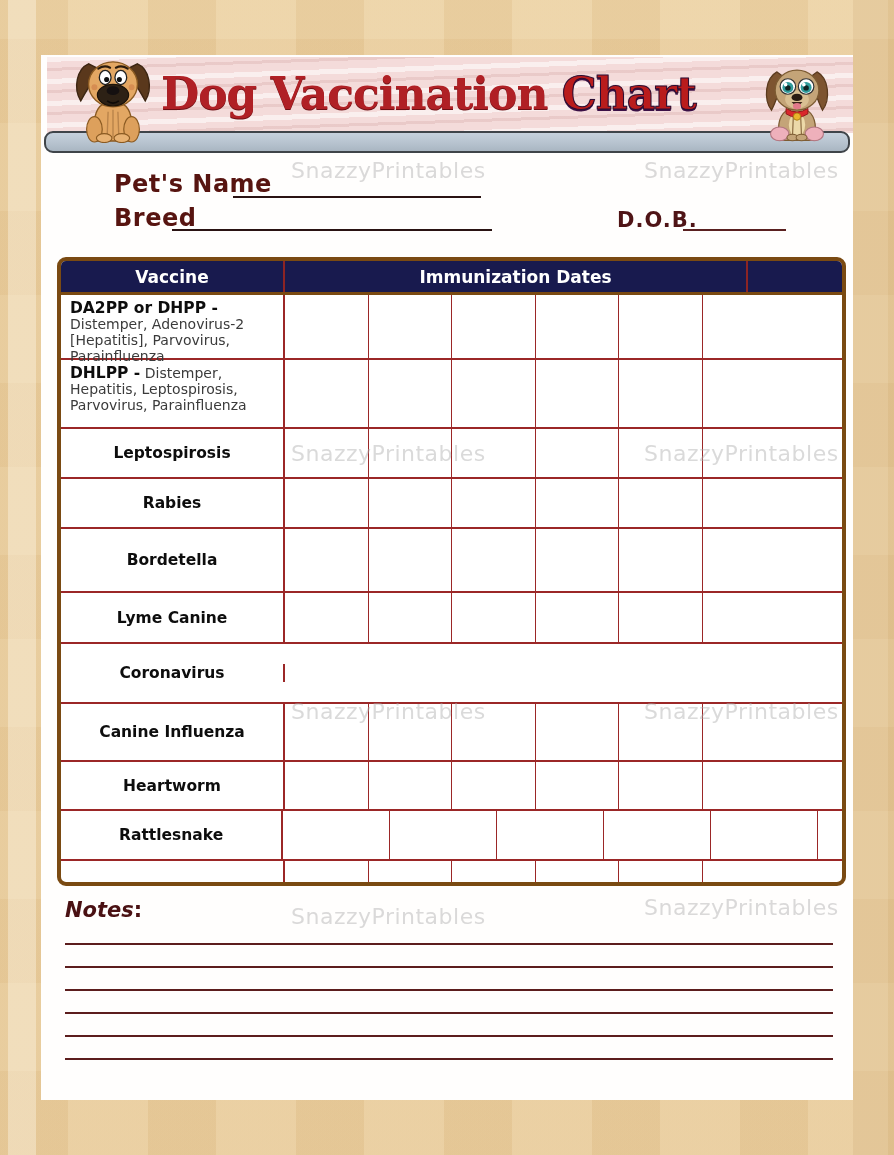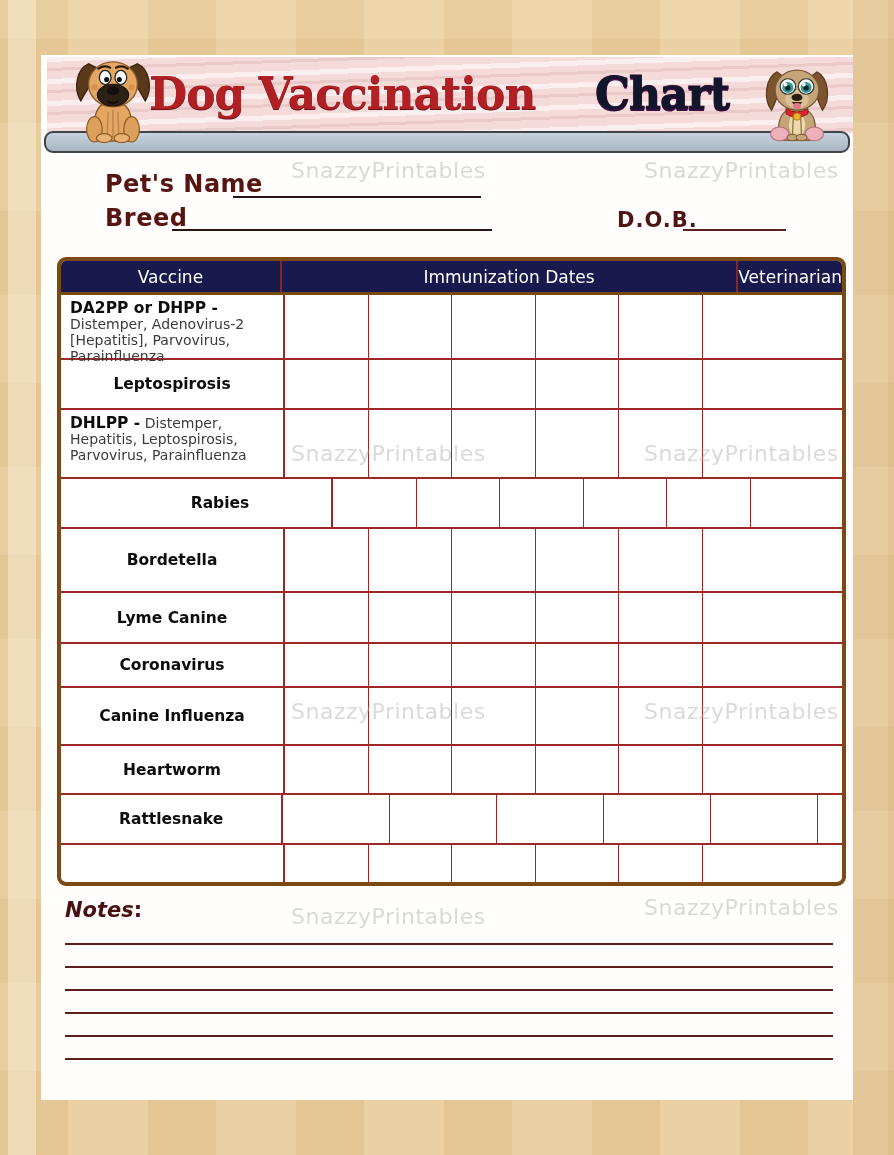--- a/index.html
+++ b/index.html
@@ -22,59 +22,59 @@
   
   .banner { position:absolute; left:6px; top:2px; width:806px; height:76px;
     background:
       repeating-linear-gradient(178deg,
         rgba(255,255,255,0.55) 0 5px, rgba(255,255,255,0) 5px 11px,
         rgba(214,170,168,0.35) 11px 14px, rgba(255,255,255,0) 14px 22px),
       #f4dbda; }
   .shelf { position:absolute; left:3px; top:76px; width:806px; height:22px;
     background:linear-gradient(180deg,#c6d1dc 0%, #b7c3cf 55%, #a9b6c2 100%);
     border:2px solid #3f4449; border-radius:9px; box-sizing:border-box; }
-  .banner-title { position:absolute; left:108px; top:4px; width:580px; height:68px;
-    display:flex; align-items:center; justify-content:space-between; white-space:pre;
+  .banner-title { position:absolute; left:120px; top:4px; width:580px; height:68px;
+    display:flex; align-items:center; justify-content:flex-start; white-space:pre;
     font-family:"DejaVu Serif", serif; font-weight:bold; font-size:44px; letter-spacing:-1px; }
   .title-main { color:#b02025; text-shadow:0 1px 0 #6d0f14; }
-  .title-accent { color:#0f172a; text-shadow:0 0 1px #240a2c, 0 2px 0 #3c1147;
+  .title-accent { color:#b91c1c; text-shadow:0 0 1px #240a2c, 0 2px 0 #3c1147;
     -webkit-text-stroke:1px #2b0e33; }
   .dog { position:absolute; }
   .dog-left { left:22px; top:0px; width:100px; height:88px; }
   .dog-right { left:708px; top:6px; width:96px; height:82px; }
 
   
   .wm { position:absolute; font-size:22px; color:rgba(172,172,172,0.45);
     letter-spacing:0.5px; z-index:40; pointer-events:none; }
   .wm-1 { left:250px; top:103px; }
   .wm-2 { left:603px; top:103px; }
   .wm-3 { left:250px; top:386px; }
   .wm-4 { left:603px; top:386px; }
   .wm-5 { left:250px; top:644px; }
   .wm-6 { left:603px; top:644px; }
   .wm-7 { left:603px; top:840px; }
   .wm-8 { left:250px; top:849px; }
 
   
   .field-label { position:absolute; color:#571410; font-weight:bold; }
-  .lbl-comic { font-size:24px; letter-spacing:0.5px; }
+  .lbl-comic { font-size:24px; letter-spacing:0.5px;margin-left:9px; }
   .lbl-petname { left:64px; top:115px; }
   .lbl-breed  { left:64px; top:149px; }
   .lbl-dob { left:576px; top:153px; font-size:21px; color:#4f1416; letter-spacing:1px; }
   .field-line { position:absolute; border-bottom:2.5px solid #2a1313; height:0; }
   .line-petname { left:192px; top:141px; width:248px; }
   .line-breed   { left:131px; top:174px; width:320px; }
   .line-dob     { left:642px; top:174px; width:103px; border-bottom-color:#5a2020; }
 
   
   .vax-table { position:absolute; left:16px; top:202px; width:789px; height:629px;
     box-sizing:border-box; border:4px solid #7a4a12; border-radius:9px;
     background:#ffffff; overflow:hidden; }
   .thead { display:flex; height:34px; box-sizing:border-box; background:#181a4e;
-    border-bottom:3px solid #7a4a12; color:#ffffff; font-weight:normal; font-size:17px; }
+    border-bottom:3px solid #7a4a12; color:#ffffff; font-weight:bold; font-size:17px; }
   .th { display:flex; align-items:center; justify-content:center; box-sizing:border-box; }
   .th-vax { width:224px; border-right:2px solid #8c2424; }
   .th-dates { width:463px; border-right:2px solid #8c2424; }
   .th-vet { flex:1; }
   .t-row { display:flex; box-sizing:border-box; border-bottom:2px solid #9b2727; }
   .t-row:last-child { border-bottom:none; }
   .cell { box-sizing:border-box; }
   .c-vax { width:224px; border-right:2px solid #9b2727; }
   .c-vax.simple { display:flex; align-items:center; justify-content:center;
     font-weight:bold; font-size:16.5px; color:#101010; text-align:center; }
@@ -167,53 +167,52 @@
     <div class="field-line line-petname"></div>
     <div class="field-label lbl-comic lbl-breed">Breed</div>
     <div class="field-line line-breed"></div>
     <div class="field-label lbl-dob">D.O.B.</div>
     <div class="field-line line-dob"></div>
 
     <div class="vax-table">
       <div class="thead">
         <div class="th th-vax">Vaccine</div>
         <div class="th th-dates">Immunization Dates</div>
-        <div class="th th-vet">Veterinarian</div>
       </div>
       <div id="table-body">
           <div class="t-row" style="height: 65px;">
             <div class="cell c-vax detail"><span class="vax-name">DA2PP or DHPP -</span><span> Distemper, Adenovirus-2 [Hepatitis], Parvovirus, Parainfluenza</span></div>
             <div class="cell c-date"></div>
             <div class="cell c-date"></div>
             <div class="cell c-date"></div>
             <div class="cell c-date"></div>
             <div class="cell c-date"></div>
             <div class="cell c-vet"></div>
           </div>
-          <div class="t-row" style="height: 50px;">
-            <div class="cell c-vax simple">
-              <span class="vax-name">Leptospirosis</span>
-            </div>
-            <div class="cell c-date"></div>
-            <div class="cell c-date"></div>
-            <div class="cell c-date"></div>
-            <div class="cell c-date"></div>
-            <div class="cell c-date"></div>
-            <div class="cell c-vet"></div>
-          </div>
           <div class="t-row" style="height: 69px;">
             <div class="cell c-vax detail"><span class="vax-name">DHLPP -</span><span> Distemper, Hepatitis, Leptospirosis, Parvovirus, Parainfluenza</span></div>
             <div class="cell c-date"></div>
             <div class="cell c-date"></div>
             <div class="cell c-date"></div>
             <div class="cell c-date"></div>
             <div class="cell c-date"></div>
             <div class="cell c-vet"></div>
           </div>
-          <div class="t-row" style="height: 50px; padding-left: 48px;">
+          <div class="t-row" style="height: 50px;">
+            <div class="cell c-vax simple">
+              <span class="vax-name">Leptospirosis</span>
+            </div>
+            <div class="cell c-date"></div>
+            <div class="cell c-date"></div>
+            <div class="cell c-date"></div>
+            <div class="cell c-date"></div>
+            <div class="cell c-date"></div>
+            <div class="cell c-vet"></div>
+          </div>
+          <div class="t-row" style="height: 50px;">
             <div class="cell c-vax simple">
               <span class="vax-name">Rabies</span>
             </div>
             <div class="cell c-date"></div>
             <div class="cell c-date"></div>
             <div class="cell c-date"></div>
             <div class="cell c-date"></div>
             <div class="cell c-date"></div>
             <div class="cell c-vet"></div>
           </div>
@@ -232,21 +231,21 @@
             <div class="cell c-vax simple">
               <span class="vax-name">Lyme Canine</span>
             </div>
             <div class="cell c-date"></div>
             <div class="cell c-date"></div>
             <div class="cell c-date"></div>
             <div class="cell c-date"></div>
             <div class="cell c-date"></div>
             <div class="cell c-vet"></div>
           </div>
-          <div class="t-row" style="height: 44px;">
+          <div class="t-row" style="height: 60px; align-items: center;">
             <div class="cell c-vax simple">
               <span class="vax-name">Coronavirus</span>
             </div>
             <div class="cell c-date"></div>
             <div class="cell c-date"></div>
             <div class="cell c-date"></div>
             <div class="cell c-date"></div>
             <div class="cell c-date"></div>
             <div class="cell c-vet"></div>
           </div>

